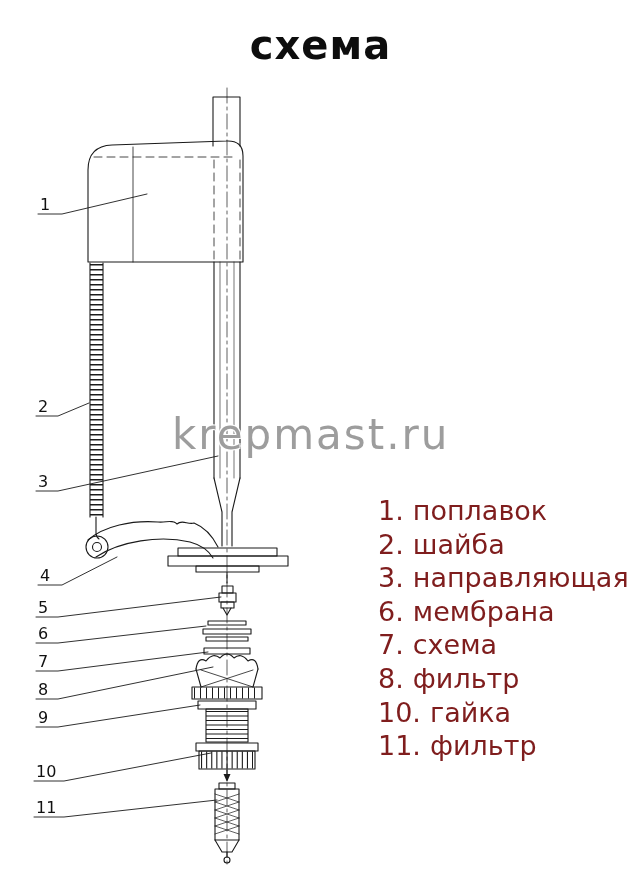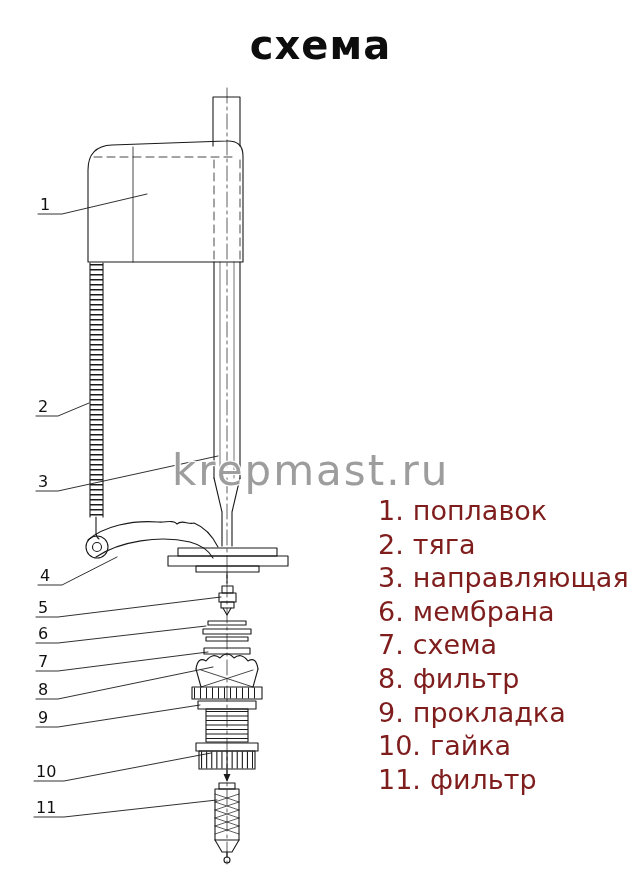--- a/index.html
+++ b/index.html
@@ -11,21 +11,20 @@
     position:absolute;top:22px;left:0;width:100%;margin:0;
     text-align:center;font-size:40px;font-weight:bold;letter-spacing:1px;color:#0d0d0d;
   }
   .drawing{position:absolute;left:0;top:0;}
   .watermark{
     position:absolute;left:172px;top:410px;
     font-size:42px;letter-spacing:2px;color:#9d9d9d;
     text-shadow:-1px -1px 0 rgba(255,255,255,.9),1px -1px 0 rgba(255,255,255,.9),
                 -1px 1px 0 rgba(255,255,255,.9),1px 1px 0 rgba(255,255,255,.9);
     pointer-events:none;
-    margin-top:36px;
   }
   .legend{
     position:absolute;left:378px;top:494px;margin:0;padding:0;list-style:none;
     font-size:27px;line-height:33.6px;color:#7f1d1d;white-space:nowrap;
   }
   .legend .num{display:inline-block;margin-right:9px;}
 </style>
 </head>
 <body>
 
@@ -163,23 +162,22 @@
       <text x="38" y="723">9</text>
       <text x="36" y="777">10</text>
       <text x="36" y="813">11</text>
     </g>
   </svg>
 
   <div class="watermark">krepmast.ru</div>
 
   <ol class="legend">
     <li><span class="num">1.</span><span>поплавок</span></li>
-    <li><span class="num">2.</span><span>тяга</span></li>
+    <li><span class="num">2.</span><span>шайба</span></li>
     <li><span class="num">3.</span><span>направляющая</span></li>
     <li><span class="num">6.</span><span>мембрана</span></li>
     <li><span class="num">7.</span><span>схема</span></li>
     <li><span class="num">8.</span><span>фильтр</span></li>
-    <li><span class="num">9.</span><span>прокладка</span></li>
     <li><span class="num">10.</span><span>гайка</span></li>
     <li><span class="num">11.</span><span>фильтр</span></li>
   </ol>
 
 </div>
 
 </body></html>

